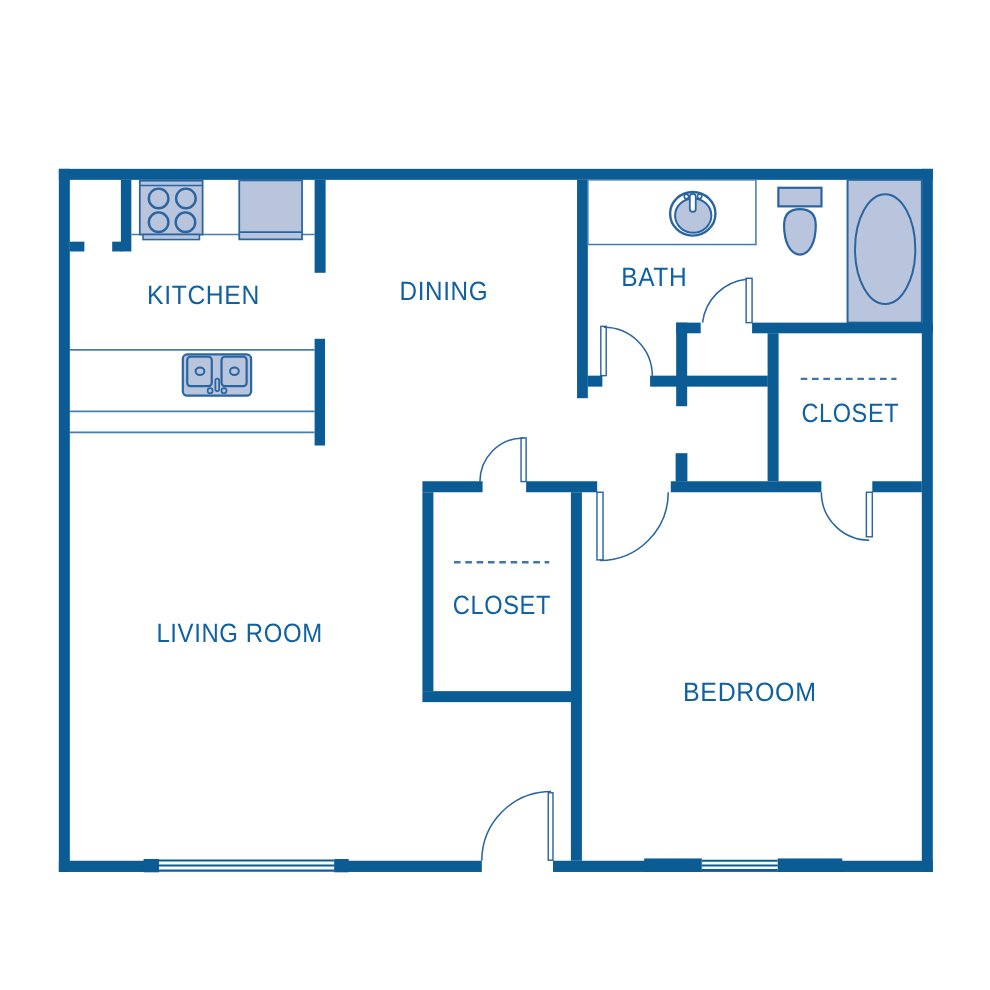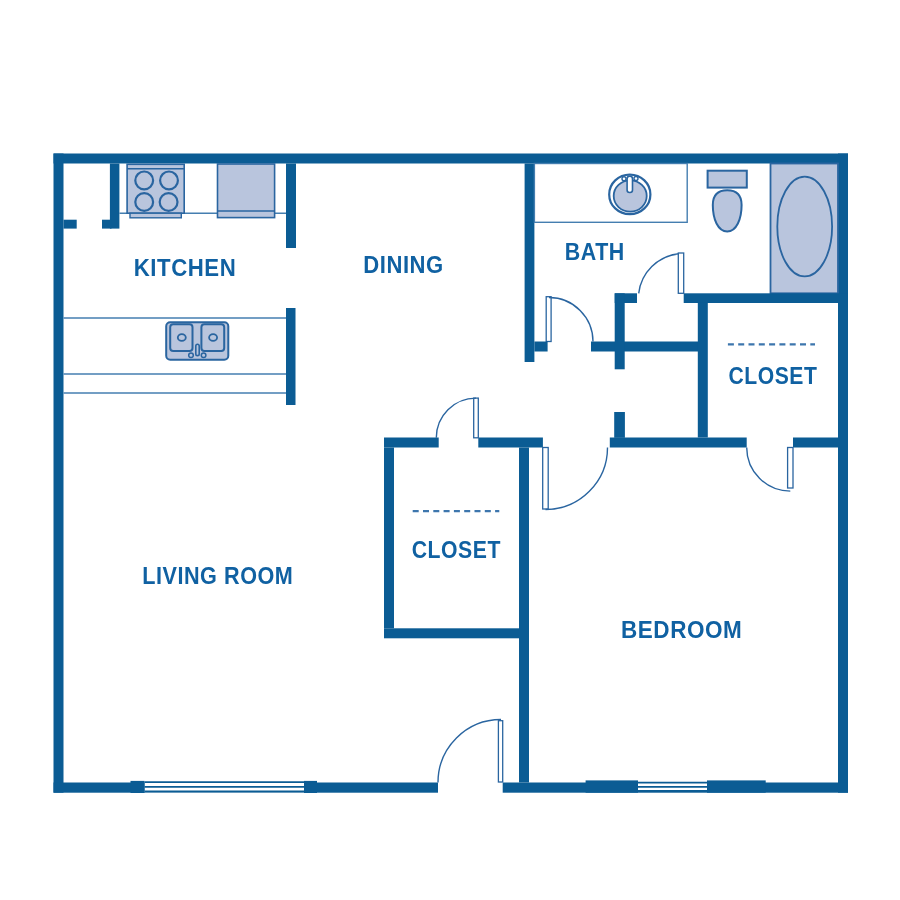--- a/index.html
+++ b/index.html
@@ -1,16 +1,16 @@
 <!DOCTYPE html>
 <html><head>
 <meta charset="utf-8">
 <style>
   html,body{margin:0;padding:0;background:#ffffff;}
-  .plan{width:900px;height:900px;position:relative;font-family:"Liberation Sans",sans-serif;font-weight:bold;}
+  .plan{width:900px;height:900px;position:relative;font-family:"Liberation Sans",sans-serif;}
   text{font-family:"Liberation Sans",sans-serif;fill:#1061a2;letter-spacing:0.6px;}
 </style>
 </head>
 <body>
 <div class="plan">
 <svg width="900" height="900" viewBox="0 0 900 900" xmlns="http://www.w3.org/2000/svg">
 
 <rect x="0" y="0" width="900" height="900" fill="#ffffff"></rect>
 
 <rect x="53.5" y="153.5" width="794.5" height="10" fill="#0b5c94"></rect>

